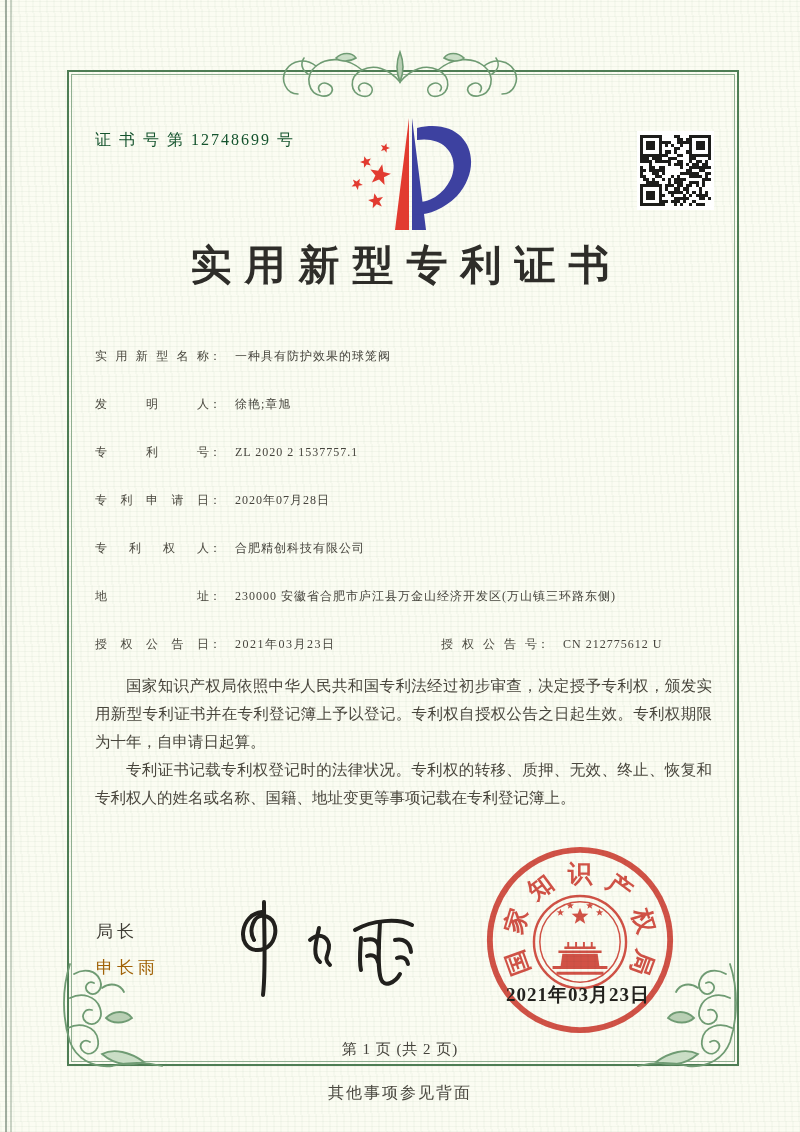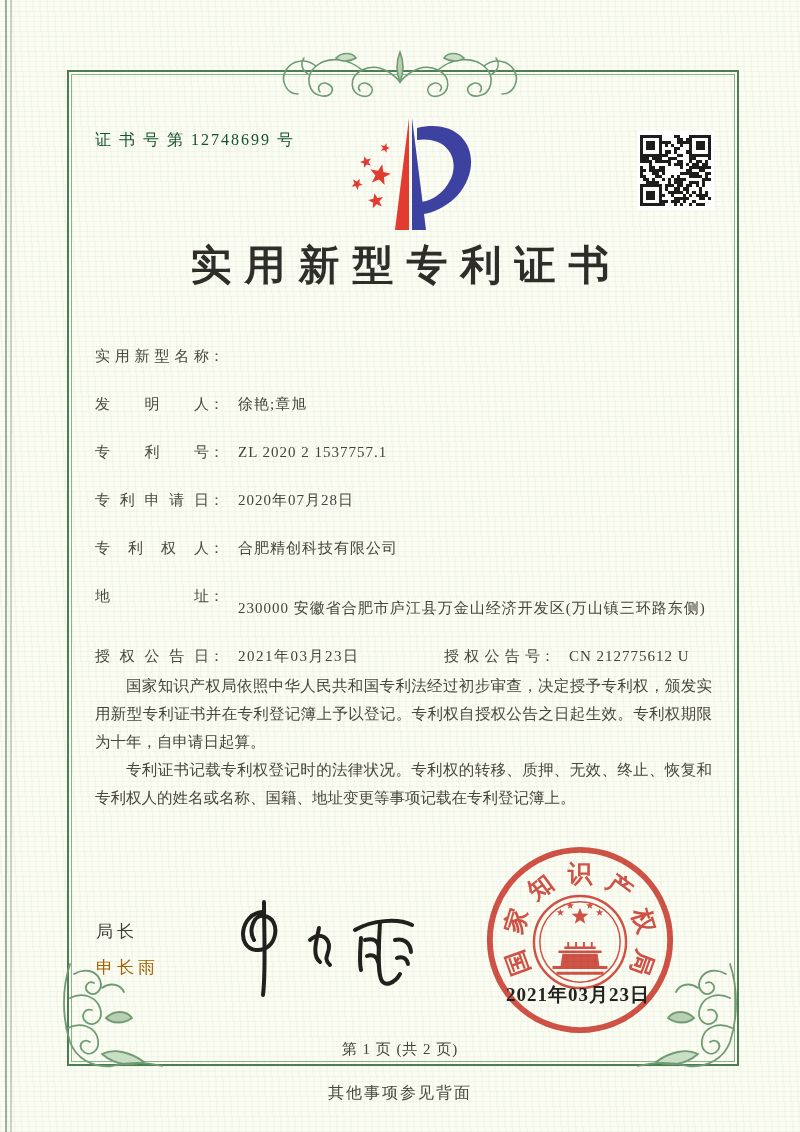--- a/index.html
+++ b/index.html
@@ -24,26 +24,26 @@
   .ornament-br{left:630px;top:958px;transform:scaleX(-1);}
 
   .cert-no{position:absolute;left:95px;top:130px;font-size:16px;letter-spacing:2px;color:#14532d;}
 
   .logo{position:absolute;left:333px;top:112px;width:150px;height:126px;}
   .qr{position:absolute;left:637px;top:131px;width:77px;height:79px;background:#fff;}
 
   .title{position:absolute;left:0;top:238px;width:800px;text-align:center;
     font-size:41px;font-weight:bold;letter-spacing:13px;padding-left:13px;box-sizing:border-box;color:#2e2d29;}
 
-  .fields{position:absolute;left:95px;top:345px;width:616px;font-size:15px;color:#45433c;}
+  .fields{position:absolute;left:95px;top:345px;width:616px;font-size:12px;color:#45433c;}
   .frow{display:flex;align-items:flex-start;margin-bottom:26px;line-height:22px;}
   .flabel{display:inline-block;width:114px;text-align:justify;text-align-last:justify;flex:none;color:#4a483f;}
   .fcolon{flex:none;margin-right:14px;color:#4a483f;}
   .fvalue{letter-spacing:1px;}
-  .fvalue.wide{width:482px;margin-top:12px;}
+  .fvalue.wide{width:482px;}
   .pair2{display:flex;margin-left:24px;}
   .pair2 .flabel{width:96px;}
   .val-date{width:182px;flex:none;letter-spacing:1.5px;}
 
   .body-text{position:absolute;left:95px;top:672px;width:617px;font-size:15.5px;line-height:28px;
     text-align:justify;color:#49463d;}
   .body-text p{margin:0;text-indent:2em;}
 
   .sig-title{position:absolute;left:96px;top:920px;font-size:17px;letter-spacing:4px;color:#3f3d36;text-align:right;}
   .sig-name{position:absolute;left:96px;top:956px;font-size:17px;letter-spacing:4px;color:#a16207;}
@@ -323,20 +323,21 @@
     <rect x="2" y="18" width="5" height="5" fill="#ffffff"></rect>
     <rect x="3" y="19" width="3" height="3" fill="#1d1d1b"></rect>
   </svg>
 
 <div class="title">实用新型专利证书</div>
 
 <div class="fields">
   <div class="frow">
     <span class="flabel">实用新型名称</span>
       <span class="fcolon">：</span>
+    <span class="fvalue">一种具有防护效果的球笼阀</span>
   </div>
   <div class="frow">
     <span class="flabel">发明人</span>
       <span class="fcolon">：</span>
     <span class="fvalue">徐艳;章旭</span>
   </div>
   <div class="frow">
     <span class="flabel">专利号</span>
       <span class="fcolon">：</span>
     <span class="fvalue">ZL 2020 2 1537757.1</span>

